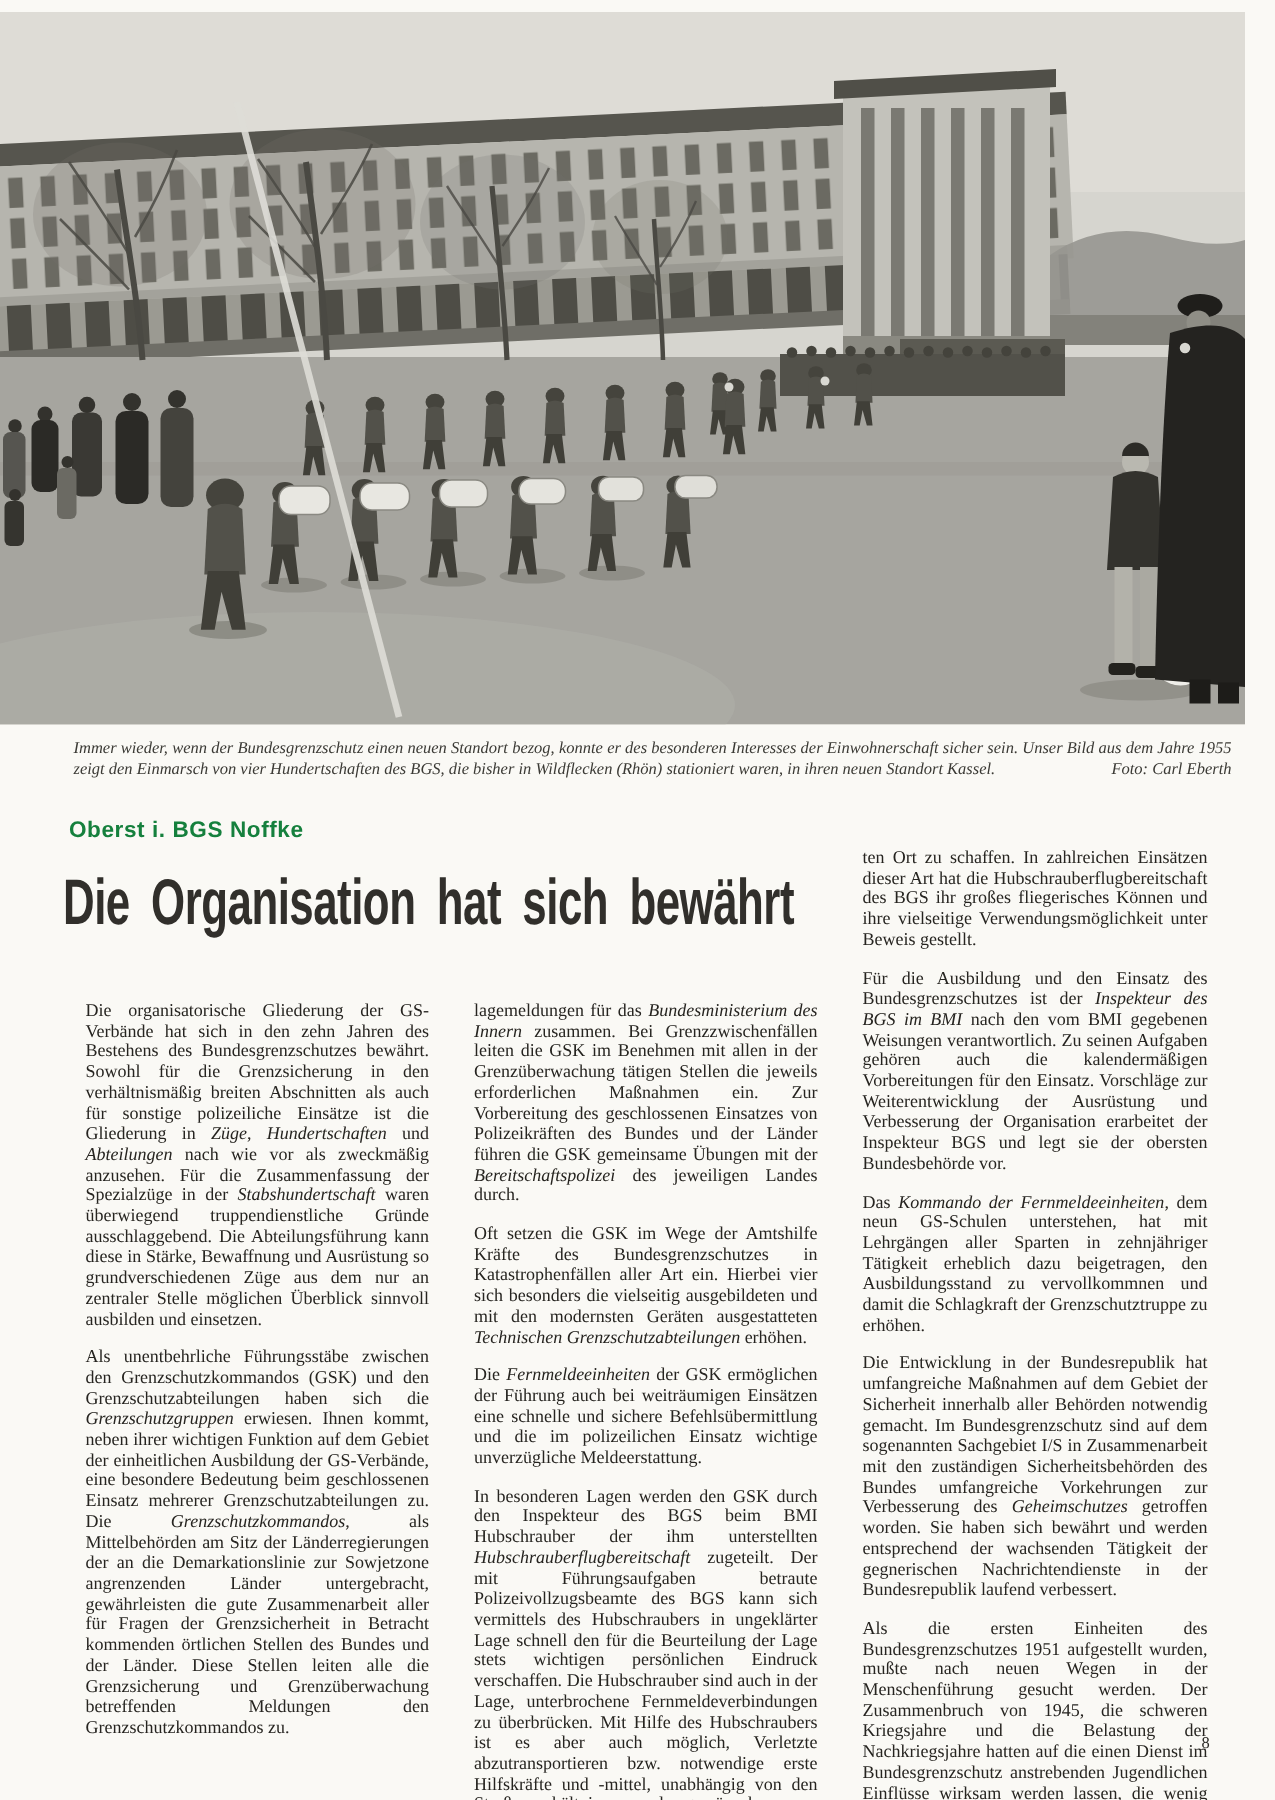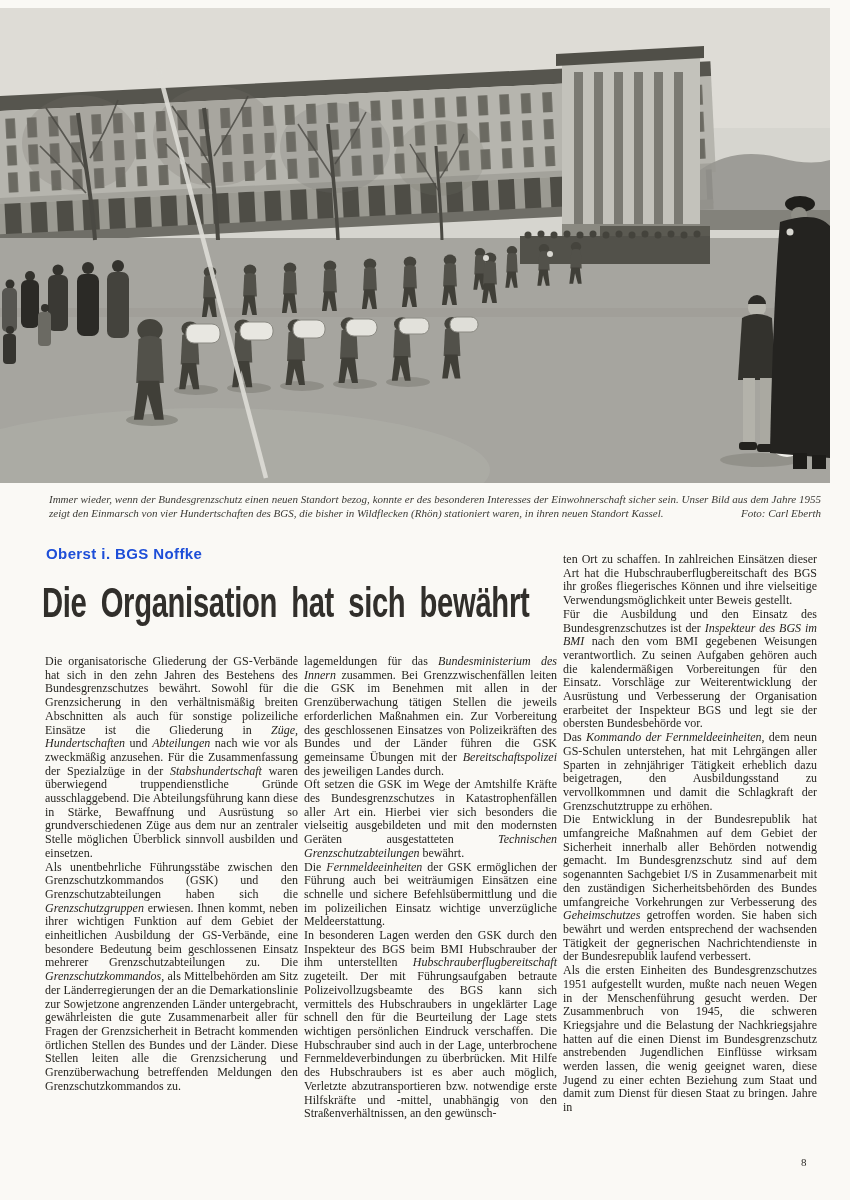--- a/index.html
+++ b/index.html
@@ -18,34 +18,34 @@
     position:absolute;left:45px;top:489px;width:772px;margin:4px;
     font-style:italic;font-size:11px;line-height:13.5px;color:#3b3a35;
     text-align:justify;
   }
   .caption .credit{
     position:absolute;right:0;bottom:0;font-style:italic;white-space:nowrap;
   }
   .author{
     position:absolute;left:46px;top:545px;
     font-family:"Liberation Sans","DejaVu Sans",sans-serif;
-    font-weight:bold;font-size:15px;letter-spacing:.4px;color:#1d4ed8;
+    font-weight:bold;font-size:15px;letter-spacing:.4px;color:#15803d;
   }
   .headline{
     position:absolute;left:42px;top:578px;margin:0;width:760px;
     font-family:"Liberation Sans","DejaVu Sans",sans-serif;
     font-weight:bold;font-size:43px;letter-spacing:-0.5px;word-spacing:.22em;
     color:#312f2b;transform:scaleX(.68);transform-origin:left top;
     white-space:nowrap;
   }
   .col{
     position:absolute;font-size:12px;line-height:13.7px;
     text-align:justify;hyphens:auto;-webkit-hyphens:auto;
   }
-  .col p{margin:0;padding:0;}
+  .col p{margin:12px;padding:0;}
   .col1{left:45px;top:655px;width:253px;}
   .col2{left:304px;top:655px;width:253px;}
   .col3{left:563px;top:553px;width:254px;}
   .pageno{
     position:absolute;left:801px;top:1156px;font-size:11px;color:#2b2a26;
   }
 </style>
 </head>
 <body>
 
@@ -226,21 +226,21 @@
   <div class="author">Oberst i. BGS Noffke</div>
 
   <h1 class="headline">Die Organisation hat sich bewährt</h1>
 
   <div class="col col1">
       <p><span>Die organisatorische Gliederung der GS-Verbände hat sich in den zehn Jahren des Bestehens des Bundesgrenzschutzes bewährt. Sowohl für die Grenzsicherung in den verhältnismäßig breiten Abschnitten als auch für sonstige polizeiliche Einsätze ist die Gliederung in </span><i>Züge</i><span>, </span><i>Hundertschaften</i><span> und </span><i>Abteilungen</i><span> nach wie vor als zweckmäßig anzusehen. Für die Zusammenfassung der Spezialzüge in der </span><i>Stabshundertschaft</i><span> waren überwiegend truppendienstliche Gründe ausschlaggebend. Die Abteilungsführung kann diese in Stärke, Bewaffnung und Ausrüstung so grundverschiedenen Züge aus dem nur an zentraler Stelle möglichen Überblick sinnvoll ausbilden und einsetzen.</span></p>
       <p><span>Als unentbehrliche Führungsstäbe zwischen den Grenzschutzkommandos (GSK) und den Grenzschutzabteilungen haben sich die </span><i>Grenzschutzgruppen</i><span> erwiesen. Ihnen kommt, neben ihrer wichtigen Funktion auf dem Gebiet der einheitlichen Ausbildung der GS-Verbände, eine besondere Bedeutung beim geschlossenen Einsatz mehrerer Grenzschutzabteilungen zu. Die </span><i>Grenzschutzkommandos</i><span>, als Mittelbehörden am Sitz der Länderregierungen der an die Demarkationslinie zur Sowjetzone angrenzenden Länder untergebracht, gewährleisten die gute Zusammenarbeit aller für Fragen der Grenzsicherheit in Betracht kommenden örtlichen Stellen des Bundes und der Länder. Diese Stellen leiten alle die Grenzsicherung und Grenzüberwachung betreffenden Meldungen den Grenzschutzkommandos zu.</span></p>
     </div>
   <div class="col col2">
       <p><span>lagemeldungen für das </span><i>Bundesministerium des Innern</i><span> zusammen. Bei Grenzzwischenfällen leiten die GSK im Benehmen mit allen in der Grenzüberwachung tätigen Stellen die jeweils erforderlichen Maßnahmen ein. Zur Vorbereitung des geschlossenen Einsatzes von Polizeikräften des Bundes und der Länder führen die GSK gemeinsame Übungen mit der </span><i>Bereitschaftspolizei</i><span> des jeweiligen Landes durch.</span></p>
-      <p><span>Oft setzen die GSK im Wege der Amtshilfe Kräfte des Bundesgrenzschutzes in Katastrophenfällen aller Art ein. Hierbei vier sich besonders die vielseitig ausgebildeten und mit den modernsten Geräten ausgestatteten </span><i>Technischen Grenzschutzabteilungen</i><span> bewährt.</span></p>
+      <p><span>Oft setzen die GSK im Wege der Amtshilfe Kräfte des Bundesgrenzschutzes in Katastrophenfällen aller Art ein. Hierbei vier sich besonders die vielseitig ausgebildeten und mit den modernsten Geräten ausgestatteten </span><i>Technischen Grenzschutzabteilungen</i><span> erhöhen.</span></p>
       <p><span>Die </span><i>Fernmeldeeinheiten</i><span> der GSK ermöglichen der Führung auch bei weiträumigen Einsätzen eine schnelle und sichere Befehlsübermittlung und die im polizeilichen Einsatz wichtige unverzügliche Meldeerstattung.</span></p>
       <p><span>In besonderen Lagen werden den GSK durch den Inspekteur des BGS beim BMI Hubschrauber der ihm unterstellten </span><i>Hubschrauberflugbereitschaft</i><span> zugeteilt. Der mit Führungsaufgaben betraute Polizeivollzugsbeamte des BGS kann sich vermittels des Hubschraubers in ungeklärter Lage schnell den für die Beurteilung der Lage stets wichtigen persönlichen Eindruck verschaffen. Die Hubschrauber sind auch in der Lage, unterbrochene Fernmeldeverbindungen zu überbrücken. Mit Hilfe des Hubschraubers ist es aber auch möglich, Verletzte abzutransportieren bzw. notwendige erste Hilfskräfte und -mittel, unabhängig von den Straßenverhältnissen, an den gewünsch-</span></p>
     </div>
   <div class="col col3">
       <p><span>ten Ort zu schaffen. In zahlreichen Einsätzen dieser Art hat die Hubschrauberflugbereitschaft des BGS ihr großes fliegerisches Können und ihre vielseitige Verwendungsmöglichkeit unter Beweis gestellt.</span></p>
       <p><span>Für die Ausbildung und den Einsatz des Bundesgrenzschutzes ist der </span><i>Inspekteur des BGS im BMI</i><span> nach den vom BMI gegebenen Weisungen verantwortlich. Zu seinen Aufgaben gehören auch die kalendermäßigen Vorbereitungen für den Einsatz. Vorschläge zur Weiterentwicklung der Ausrüstung und Verbesserung der Organisation erarbeitet der Inspekteur BGS und legt sie der obersten Bundesbehörde vor.</span></p>
       <p><span>Das </span><i>Kommando der Fernmeldeeinheiten</i><span>, dem neun GS-Schulen unterstehen, hat mit Lehrgängen aller Sparten in zehnjähriger Tätigkeit erheblich dazu beigetragen, den Ausbildungsstand zu vervollkommnen und damit die Schlagkraft der Grenzschutztruppe zu erhöhen.</span></p>
       <p><span>Die Entwicklung in der Bundesrepublik hat umfangreiche Maßnahmen auf dem Gebiet der Sicherheit innerhalb aller Behörden notwendig gemacht. Im Bundesgrenzschutz sind auf dem sogenannten Sachgebiet I/S in Zusammenarbeit mit den zuständigen Sicherheitsbehörden des Bundes umfangreiche Vorkehrungen zur Verbesserung des </span><i>Geheimschutzes</i><span> getroffen worden. Sie haben sich bewährt und werden entsprechend der wachsenden Tätigkeit der gegnerischen Nachrichtendienste in der Bundesrepublik laufend verbessert.</span></p>
       <p><span>Als die ersten Einheiten des Bundesgrenzschutzes 1951 aufgestellt wurden, mußte nach neuen Wegen in der Menschenführung gesucht werden. Der Zusammenbruch von 1945, die schweren Kriegsjahre und die Belastung der Nachkriegsjahre hatten auf die einen Dienst im Bundesgrenzschutz anstrebenden Jugendlichen Einflüsse wirksam werden lassen, die wenig geeignet waren, diese Jugend zu einer echten Beziehung zum Staat und damit zum Dienst für diesen Staat zu bringen. Jahre in</span></p>
     </div>

